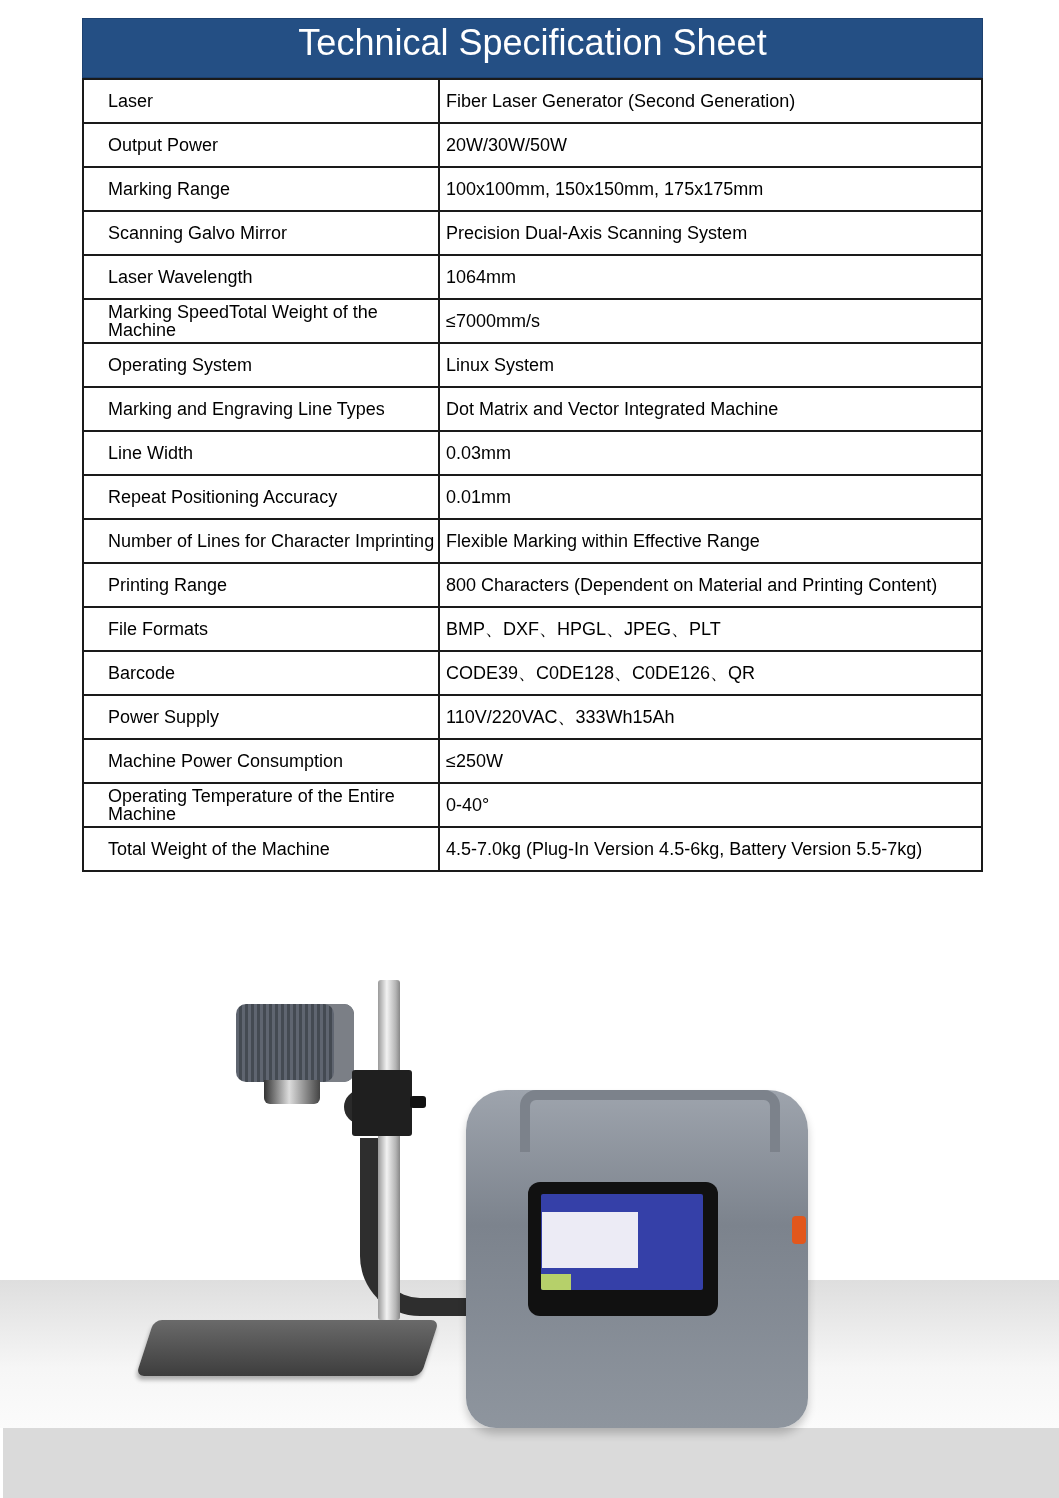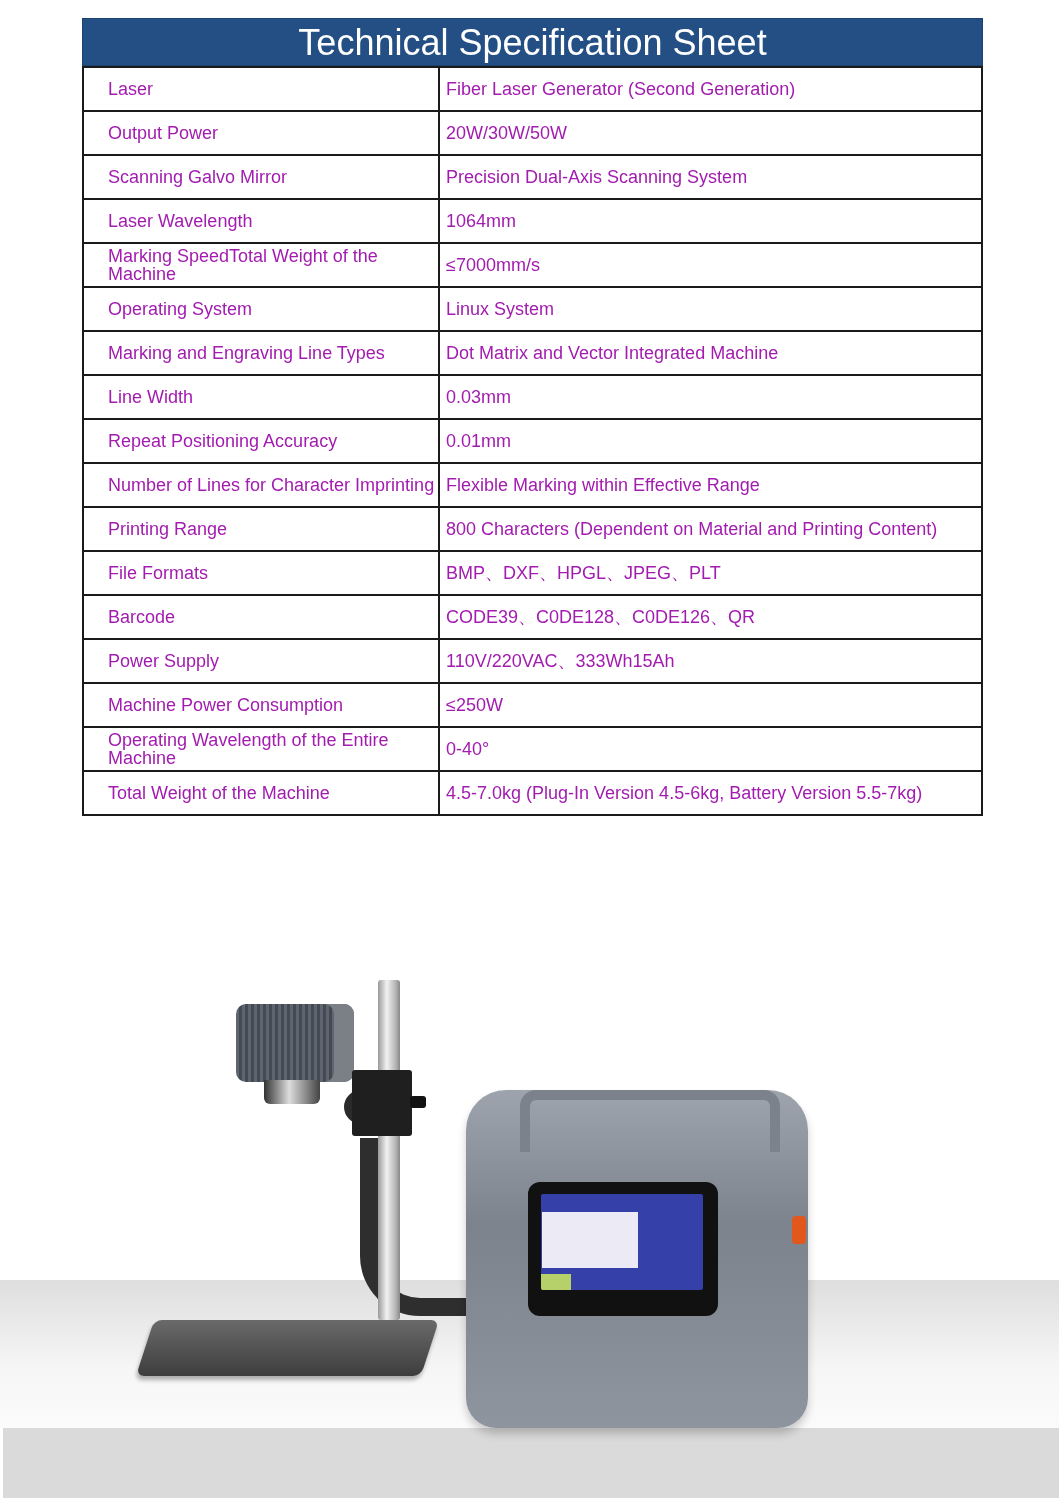--- a/index.html
+++ b/index.html
@@ -5,30 +5,30 @@
   html, body { margin: 0; padding: 0; }
   body {
     width: 1059px; height: 1498px; position: relative; overflow: hidden;
     background: #ffffff;
     font-family: "Liberation Sans", sans-serif;
   }
   .sheet {
     position: absolute; left: 82px; top: 18px; width: 901px;
   }
   .title-bar {
-    height: 48px; background: #244f84; color: #ffffff;
+    height: 60px; background: #244f84; color: #ffffff;
     font-size: 36px; text-align: center; line-height: 48px;
     border: 1px solid #1d4170; box-sizing: border-box;
   }
   table.spec {
     width: 901px; border-collapse: collapse; table-layout: fixed;
   }
   table.spec td {
     border: 2px solid #1a1a1a; height: 42px; padding: 0;
-    font-size: 18px; color: #a21caf; vertical-align: middle;
+    font-size: 18px; color: #000000; vertical-align: middle;
   }
   table.spec td.k { width: 330px; padding-left: 24px; line-height: 18px; }
   table.spec td.v { padding-left: 6px; line-height: 19px; }
   .scene {
     position: absolute; left: 0; top: 998px; width: 1059px; height: 500px;
   }
   .floor {
     position: absolute; left: 0; top: 282px; width: 1059px; height: 148px;
     background: linear-gradient(#dedede, #f6f6f6 60%, #fbfbfb);
   }
@@ -75,20 +75,24 @@
     <tbody id="spec-body">
         <tr>
           <td class="k">Laser</td>
           <td class="v">Fiber Laser Generator (Second Generation)</td>
         </tr>
         <tr>
           <td class="k">Output Power</td>
           <td class="v">20W/30W/50W</td>
         </tr>
         <tr>
+          <td class="k">Marking Range</td>
+          <td class="v">100x100mm, 150x150mm, 175x175mm</td>
+        </tr>
+        <tr>
           <td class="k">Scanning Galvo Mirror</td>
           <td class="v">Precision Dual-Axis Scanning System</td>
         </tr>
         <tr>
           <td class="k">Laser Wavelength</td>
           <td class="v">1064mm</td>
         </tr>
         <tr>
           <td class="k">Marking SpeedTotal Weight of the Machine</td>
           <td class="v">≤7000mm/s</td>
@@ -127,21 +131,21 @@
         </tr>
         <tr>
           <td class="k">Power Supply</td>
           <td class="v">110V/220VAC、333Wh15Ah</td>
         </tr>
         <tr>
           <td class="k">Machine Power Consumption</td>
           <td class="v">≤250W</td>
         </tr>
         <tr>
-          <td class="k">Operating Wavelength of the Entire Machine</td>
+          <td class="k">Operating Temperature of the Entire Machine</td>
           <td class="v">0-40°</td>
         </tr>
         <tr>
           <td class="k">Total Weight of the Machine</td>
           <td class="v">4.5-7.0kg (Plug-In Version 4.5-6kg, Battery Version 5.5-7kg)</td>
         </tr>
       </tbody>
   </table>
 </div>
 

